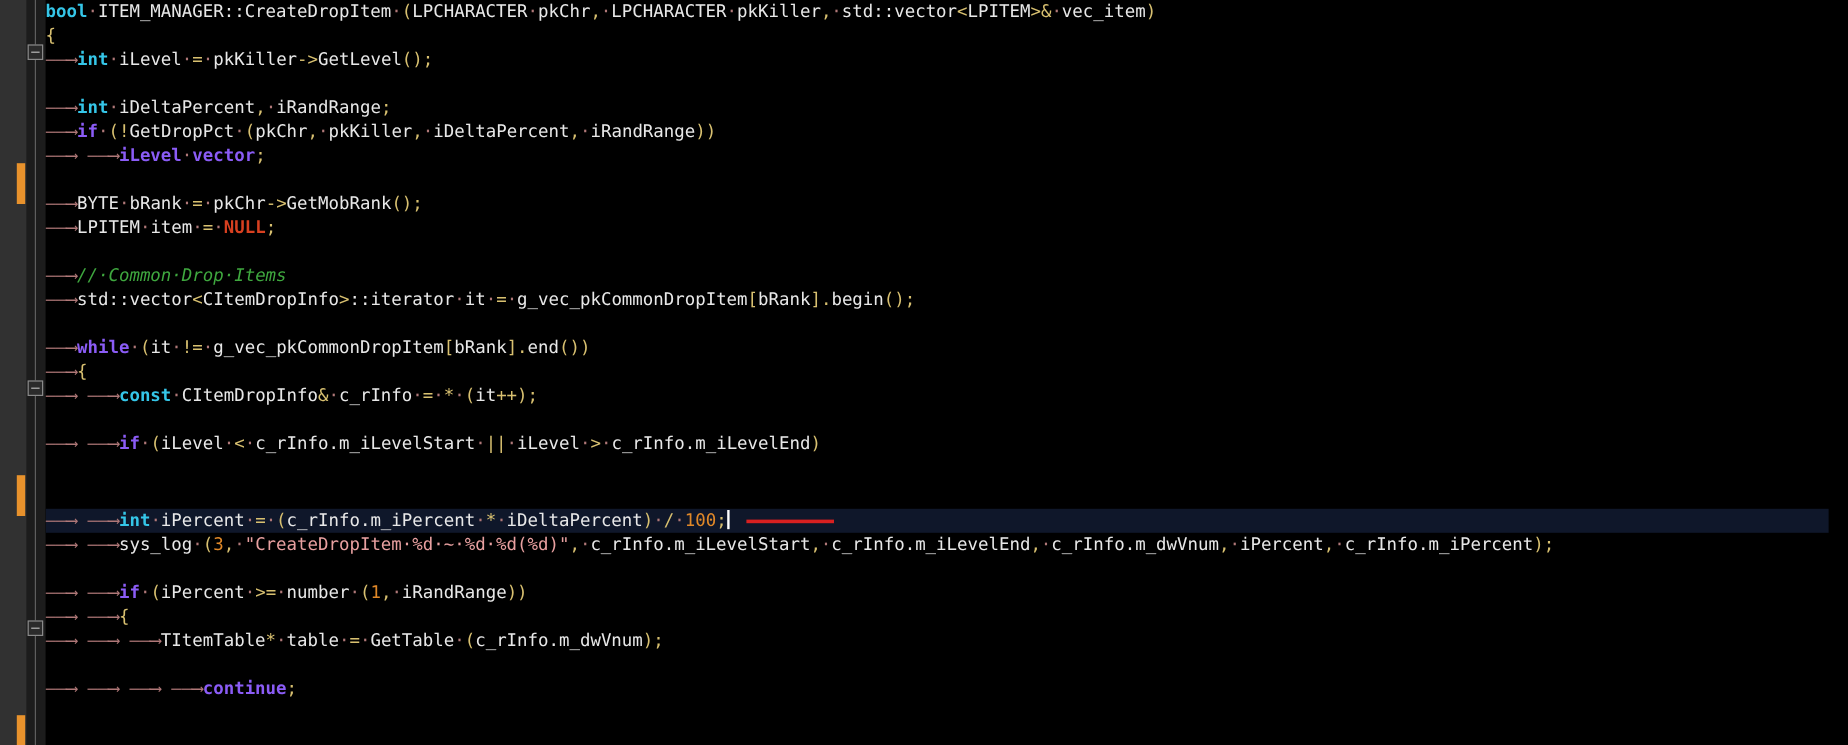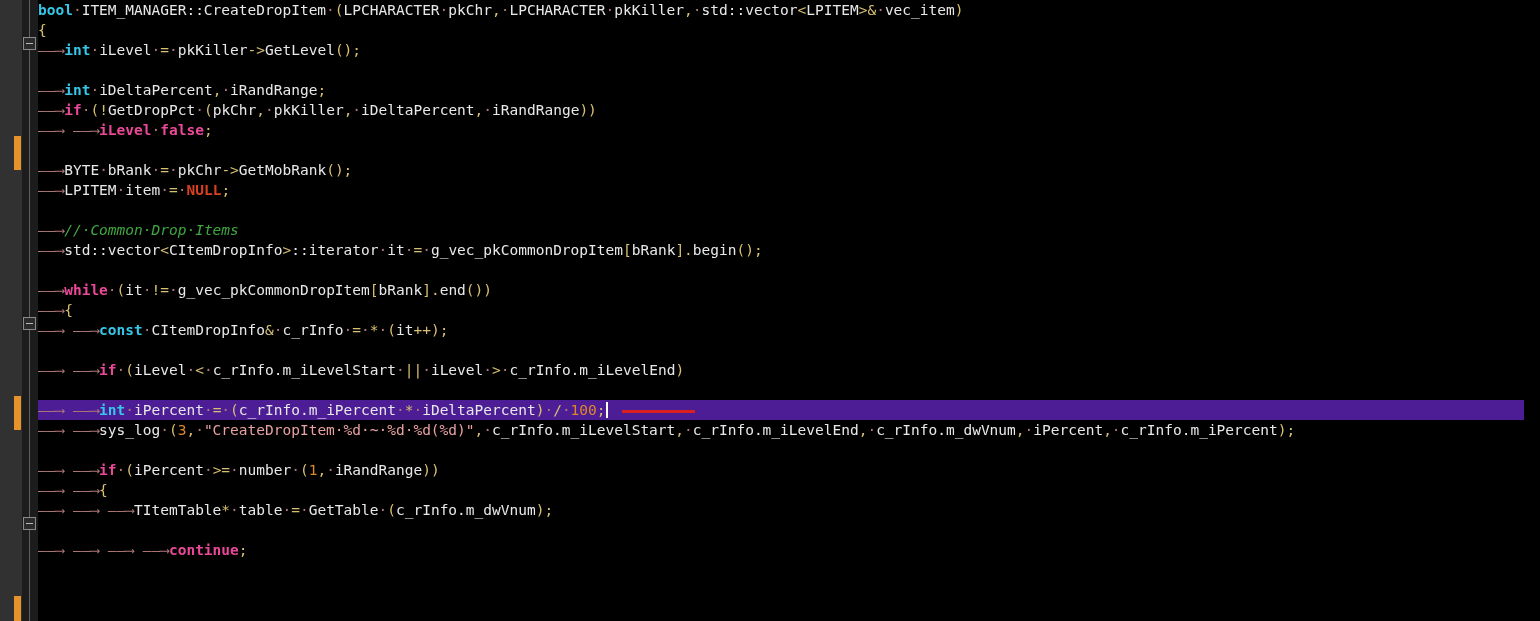--- a/index.html
+++ b/index.html
@@ -79,26 +79,27 @@
   .line {
     position: relative;
     height: 20px;
     line-height: 20px;
     font-size: 14.5px;
     white-space: pre;
     color: #E8E8E8;
     letter-spacing: 0px;
   }
   .line.current {
-    background: #4c1d95;
+    background: #0f172a;
+    margin-top: 24px;
   }
 
   
   .kw   { color: #35C6E8; font-weight: bold; }   
-  .kw2  { color: #ec4899; font-weight: bold; }   
+  .kw2  { color: #8b5cf6; font-weight: bold; }   
   .id   { color: #E8E8E8; }
   .type { color: #E8E8E8; text-align: center; }
   .punc { color: #D8C070; }                      
   .num  { color: #E08828; }
   .str  { color: #E8A0A0; }
   .cmt  { color: #3FA83F; font-style: italic; }
   .nul  { color: #D84020; font-weight: bold; }
   .tab  { color: #B07878; }
 
   .cursor {
@@ -143,21 +144,21 @@
     <div class="line"><span class="punc">{</span></div>
 
     <div class="line"><span class="tab">——⟶</span><span class="kw">int</span><span class="tab">·</span><span class="id">iLevel</span><span class="tab">·</span><span class="punc">=</span><span class="tab">·</span><span class="id">pkKiller</span><span class="punc">-&gt;</span><span class="id">GetLevel</span><span class="punc">();</span></div>
 
     <div class="line"> </div>
 
     <div class="line"><span class="tab">——⟶</span><span class="kw">int</span><span class="tab">·</span><span class="id">iDeltaPercent</span><span class="punc">,</span><span class="tab">·</span><span class="id">iRandRange</span><span class="punc">;</span></div>
 
     <div class="line"><span class="tab">——⟶</span><span class="kw2">if</span><span class="tab">·</span><span class="punc">(!</span><span class="id">GetDropPct</span><span class="tab">·</span><span class="punc">(</span><span class="id">pkChr</span><span class="punc">,</span><span class="tab">·</span><span class="id">pkKiller</span><span class="punc">,</span><span class="tab">·</span><span class="id">iDeltaPercent</span><span class="punc">,</span><span class="tab">·</span><span class="id">iRandRange</span><span class="punc">))</span></div>
 
-    <div class="line"><span class="tab">——⟶ ——⟶</span><span class="kw2">iLevel</span><span class="tab">·</span><span class="kw2">false</span><span class="punc">;</span></div>
+    <div class="line"><span class="tab">——⟶ ——⟶</span><span class="kw2">iLevel</span><span class="tab">·</span><span class="kw2">vector</span><span class="punc">;</span></div>
 
     <div class="line"> </div>
 
     <div class="line"><span class="tab">——⟶</span><span class="type">BYTE</span><span class="tab">·</span><span class="id">bRank</span><span class="tab">·</span><span class="punc">=</span><span class="tab">·</span><span class="id">pkChr</span><span class="punc">-&gt;</span><span class="id">GetMobRank</span><span class="punc">();</span></div>
 
     <div class="line"><span class="tab">——⟶</span><span class="type">LPITEM</span><span class="tab">·</span><span class="id">item</span><span class="tab">·</span><span class="punc">=</span><span class="tab">·</span><span class="nul">NULL</span><span class="punc">;</span></div>
 
     <div class="line"> </div>
 
     <div class="line"><span class="tab">——⟶</span><span class="cmt">//·Common·Drop·Items</span></div>

